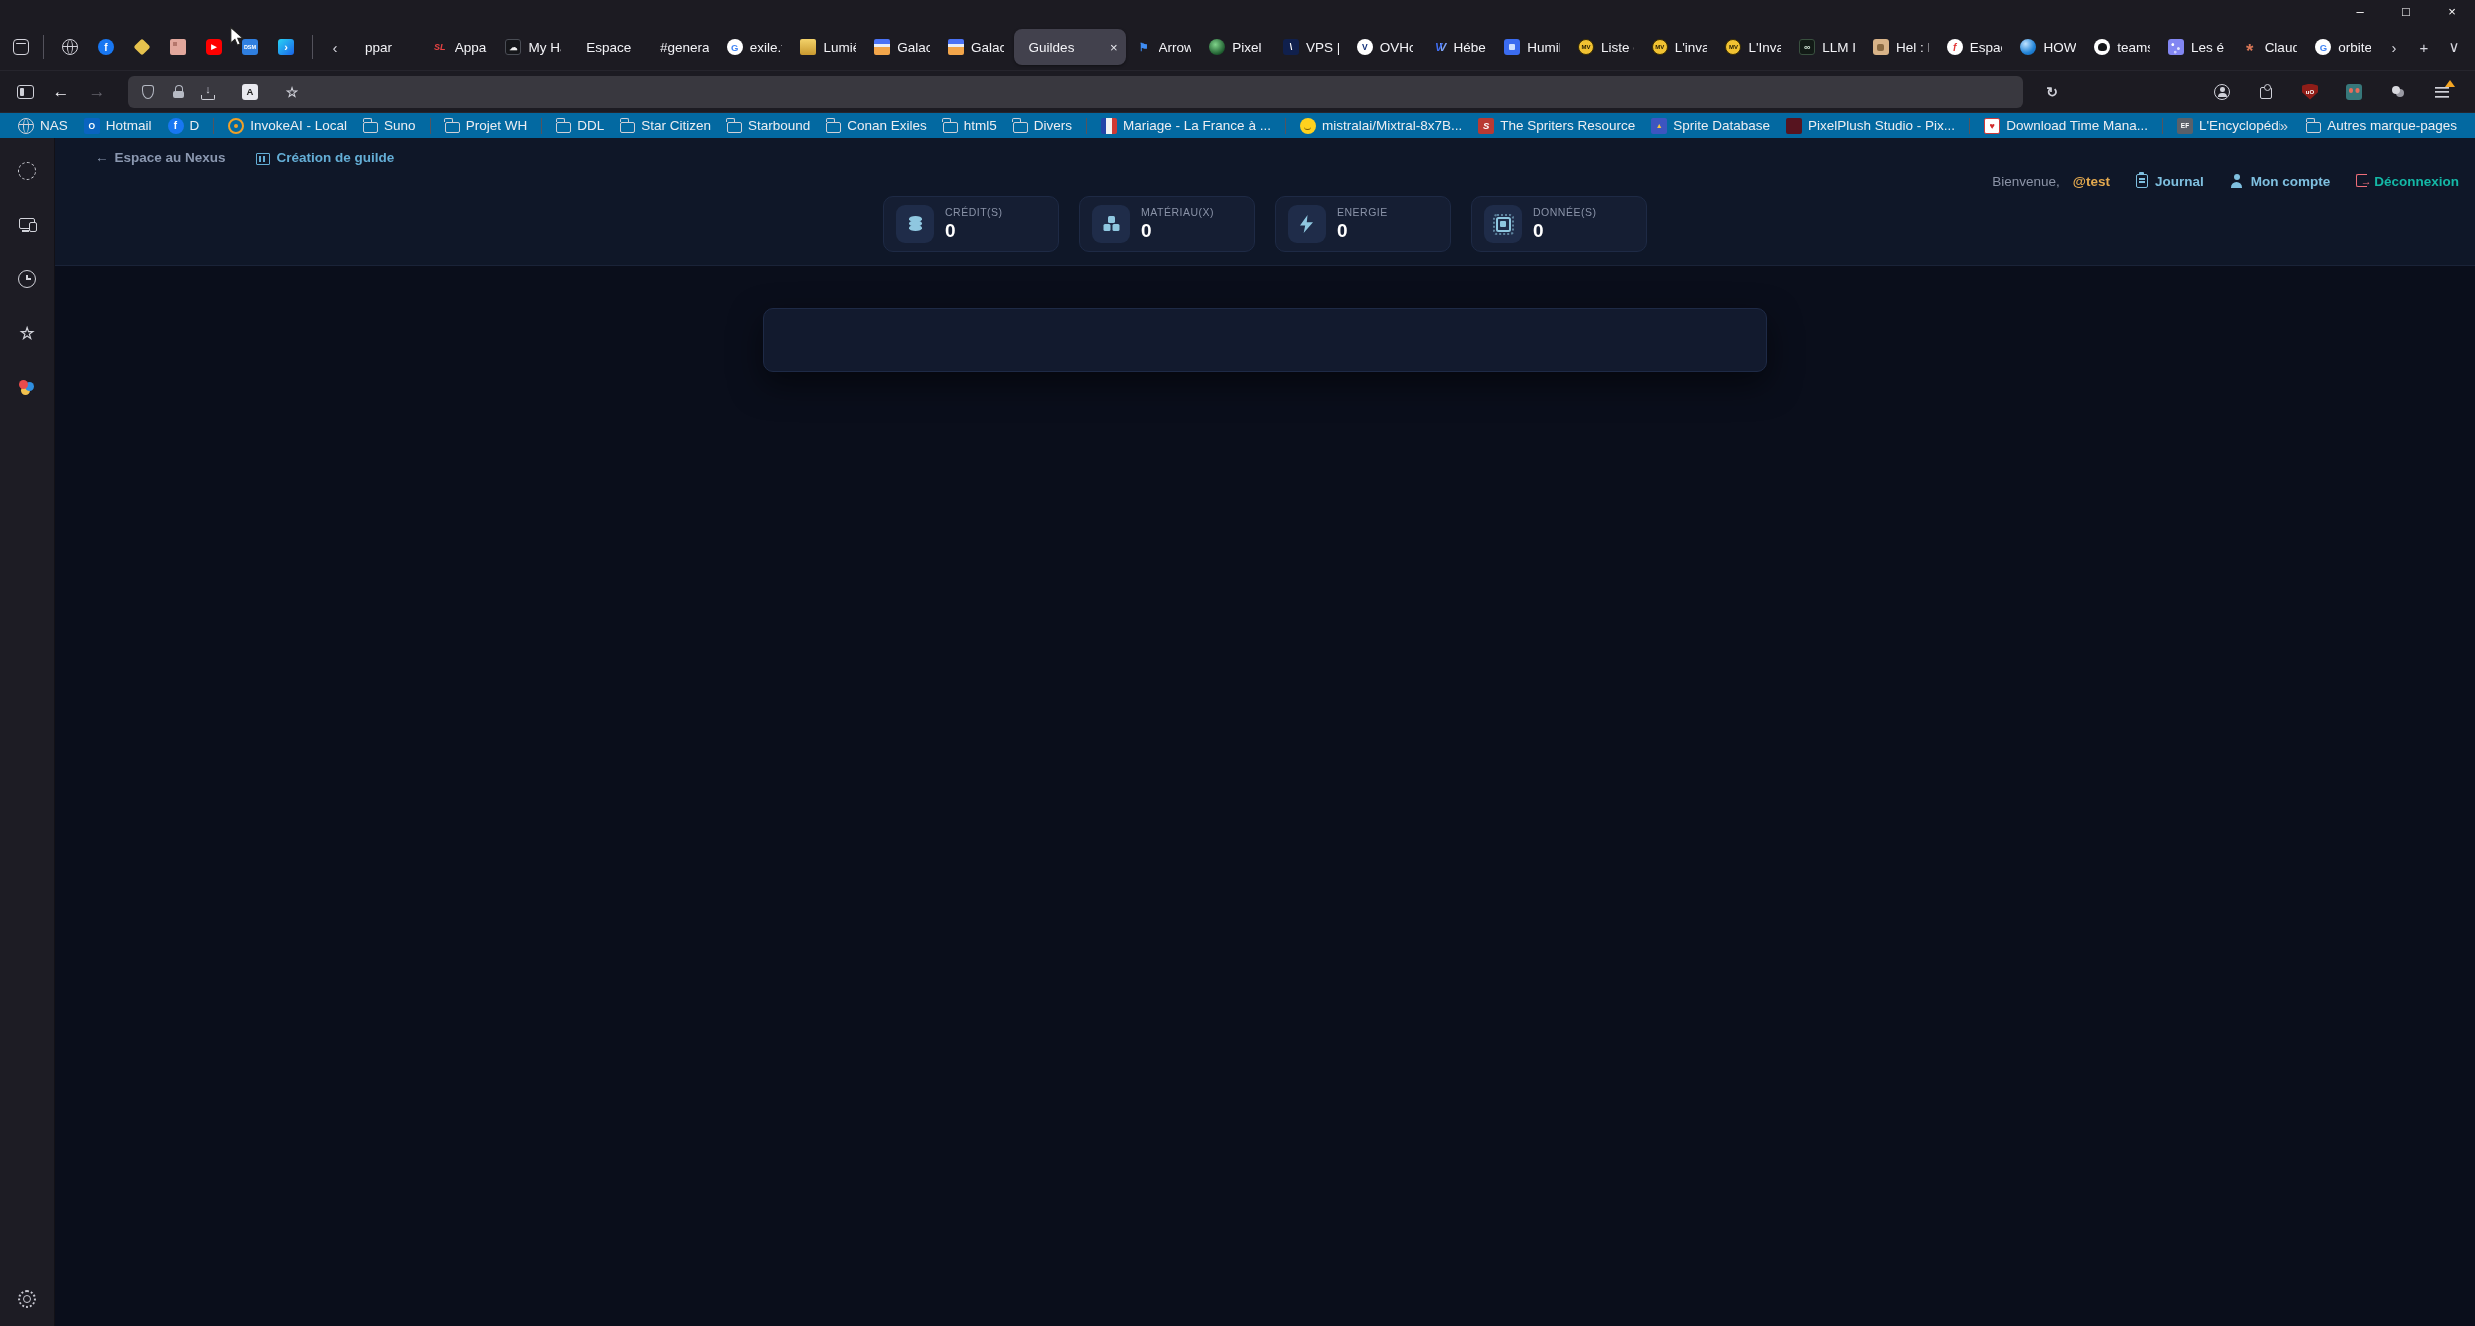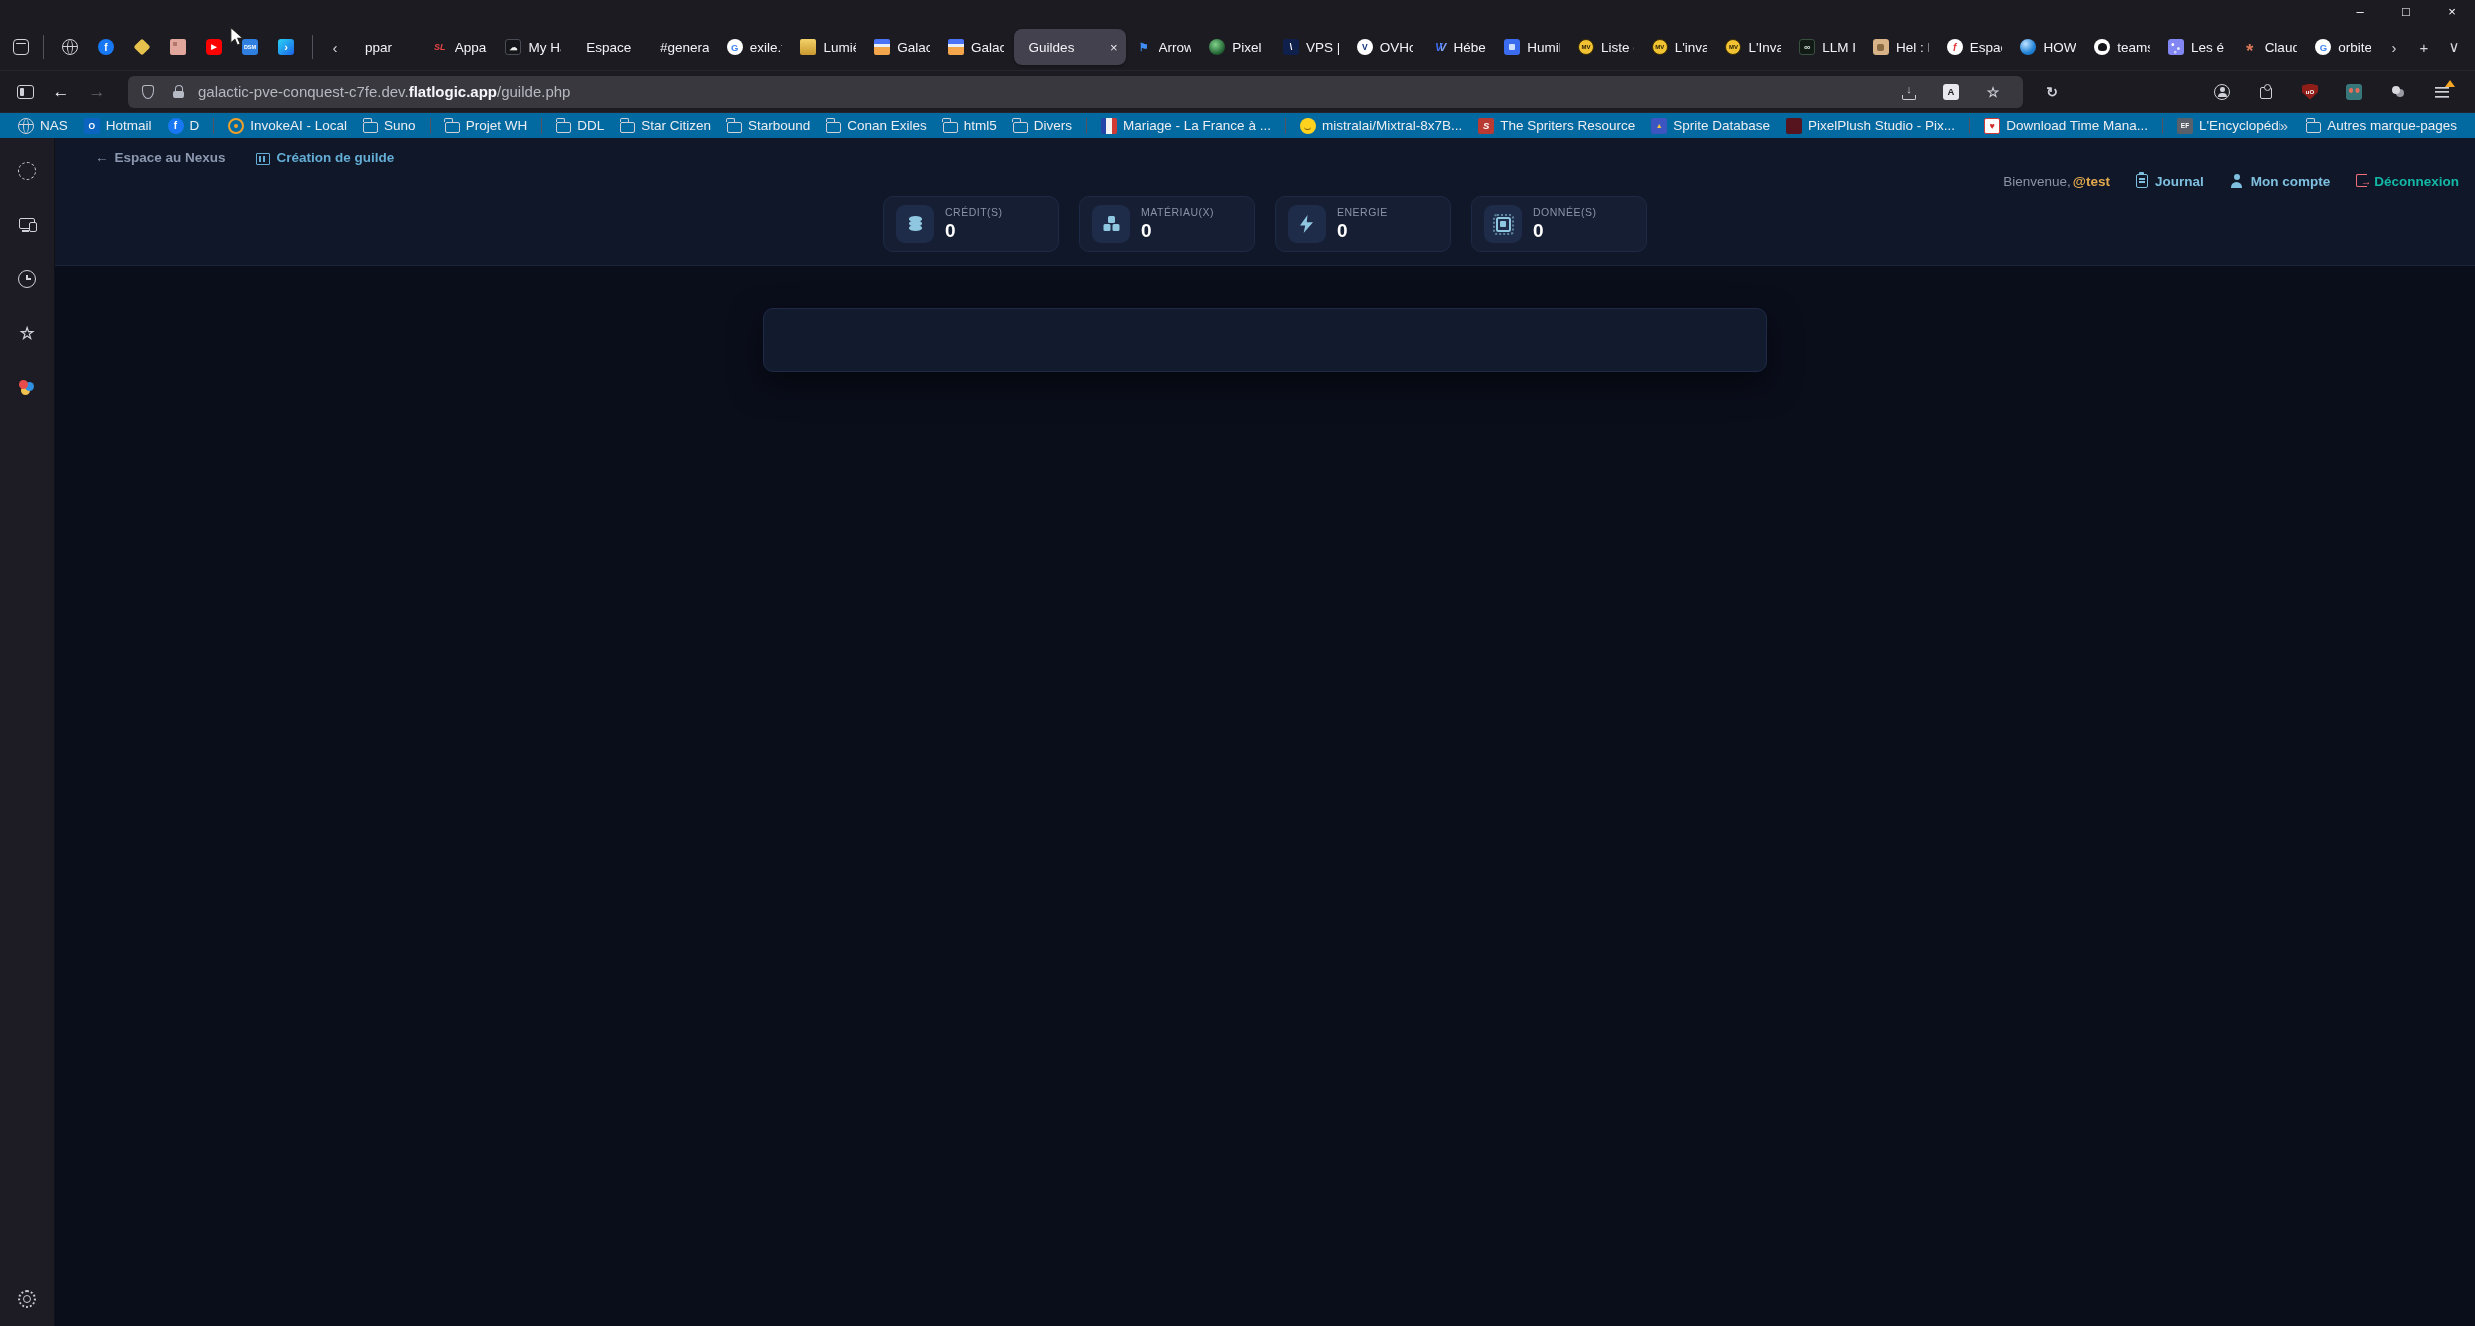--- a/index.html
+++ b/index.html
@@ -164,21 +164,21 @@
   .content { flex:1; min-width:0; position:relative; }
   .band { position:relative; height:128px; background:#0f1728; border-bottom:1px solid #1a2338; }
   .pagenav { position:absolute; top:12px; left:40px; display:flex; align-items:center; gap:30px; font-size:13.5px; font-weight:bold; }
   .back-link { color:#8b98b0; display:flex; align-items:center; gap:6px; }
   .create-link { color:#64aed6; display:flex; align-items:center; gap:7px; }
   .i-guild-building-icon { width:14px; height:12px; border:1.6px solid #64aed6; border-radius:1px; margin-top:2px; }
   .i-guild-building-icon::before { content:""; position:absolute; inset:2px;
     background:linear-gradient(90deg,#64aed6 0 2px,transparent 2px 4px,#64aed6 4px 6px,transparent 6px 8px) 0 0/8px 100%; }
   .userbar { position:absolute; top:36px; right:16px; display:flex; align-items:center; gap:26px; font-size:13.5px; }
   .welcome { color:#8b93a6; }
-  .username { color:#e3a94f; font-weight:bold; margin-left:2px; }
+  .username { color:#e3a94f; font-weight:bold; margin-left:13px; }
   .ub-link { display:flex; align-items:flex-start; gap:7px; font-weight:bold; color:#7fc0e0; }
   .ub-link.logout { color:#14b8a6; }
   .i-journal-icon { width:12px; height:14px; border:1.6px solid #7fc0e0; border-radius:2px; }
   .i-journal-icon::before { content:""; position:absolute; top:-3px; left:2.5px; width:4.5px; height:3px; background:#7fc0e0; border-radius:1px; }
   .i-journal-icon::after { content:""; position:absolute; top:3px; left:2px; right:2px; height:1.5px; background:#7fc0e0; box-shadow:0 3px 0 #7fc0e0; }
   .i-user-icon { width:14px; height:14px; }
   .i-user-icon::before { content:""; position:absolute; top:0; left:4px; width:6px; height:6px; border-radius:50%; background:#7fc0e0; }
   .i-user-icon::after { content:""; position:absolute; bottom:0; left:1.5px; width:11px; height:6px; border-radius:6px 6px 0 0; background:#7fc0e0; }
   .i-logout-icon { width:11px; height:13px; border:1.7px solid #ef6e79; border-right:none; border-radius:2px 0 0 2px; }
   .i-logout-icon::after { content:"→"; position:absolute; left:3.5px; top:-0.5px; font-size:11px; color:#ef6e79; font-weight:bold; }
@@ -423,21 +423,20 @@
       </div>
     <div class="urlbar">
       <span style="display:flex;align-items:center">
           <span class="tbtn">
             <span class="icon icon-self i-shield-icon"></span>
           </span>
           <span class="tbtn">
             <span class="icon icon-self i-lock-icon"></span>
           </span>
         </span>
-      <span class="urltext"><span>galactic-pve-conquest-c7fe.dev.</span><b>flatlogic.app</b><span>/guilde.php</span></span>
       <span class="urlbar-right">
           <span class="tbtn">
             <span class="icon icon-self i-downloads-tray-icon"></span>
           </span>
           <span class="tbtn">
             <span class="icon icon-self i-translate-icon"></span>
           </span>
           <span class="tbtn">
             <span class="icon icon-self i-bookmark-star-icon"></span>
           </span>

